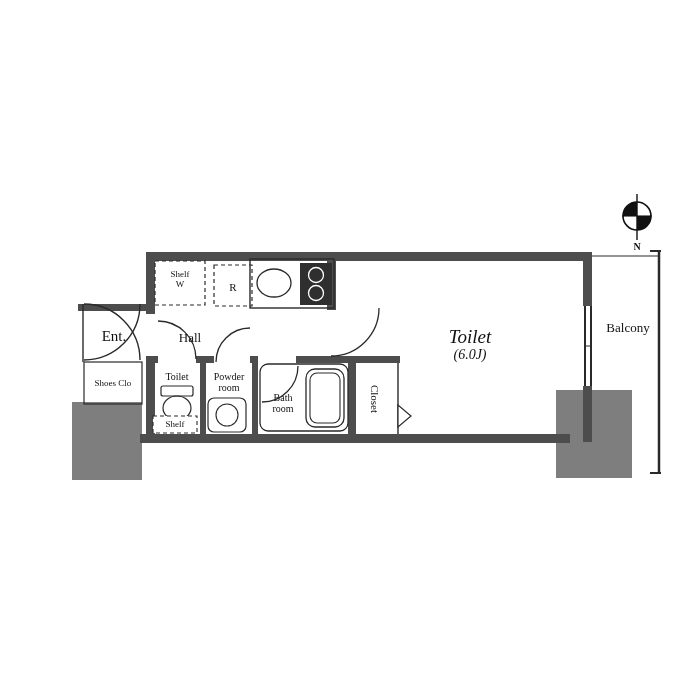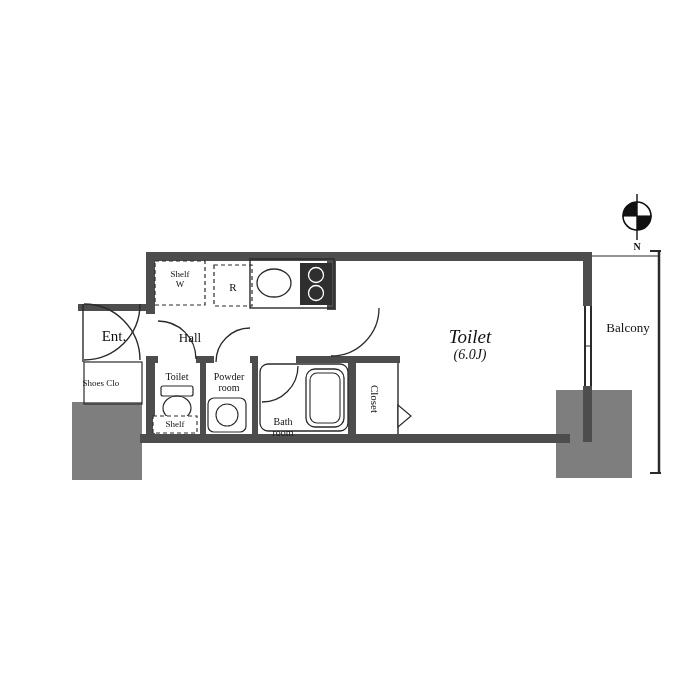--- a/index.html
+++ b/index.html
@@ -132,42 +132,42 @@
   </div>
 
   <div class="lbl f11" style="left:233px;top:287px;">
     <span>R</span>
   </div>
 
   <div class="lbl f15" style="left:114px;top:336px;">
     <span>Ent.</span>
   </div>
 
-  <div class="lbl f9" style="left:101px;top:383px;">
+  <div class="lbl f9" style="left:113px;top:383px;">
     <span>Shoes Clo</span>
   </div>
 
   <div class="lbl f13" style="left:190px;top:338px;text-align:right;">
     <span>Hall</span>
   </div>
 
   <div class="lbl f12" style="left:177px;top:377px;">
     <span>Toilet</span>
   </div>
 
   <div class="lbl f9" style="left:175px;top:424px;">
     <span>Shelf</span>
   </div>
 
   <div class="lbl f10" style="left:229px;top:382px;">
     <span>Powder</span>
     <span>room</span>
   </div>
 
-  <div class="lbl f10" style="left:283px;top:427px;">
+  <div class="lbl f10" style="left:283px;top:403px;">
     <span>Bath</span>
     <span>room</span>
   </div>
 
   <div class="lbl f11 vert" style="left:375px;top:399px;">
     <span>Closet</span>
   </div>
 
   <div class="lbl bedroom-lbl" style="left:470px;top:344px;">
     <span class="l1">Toilet</span>

